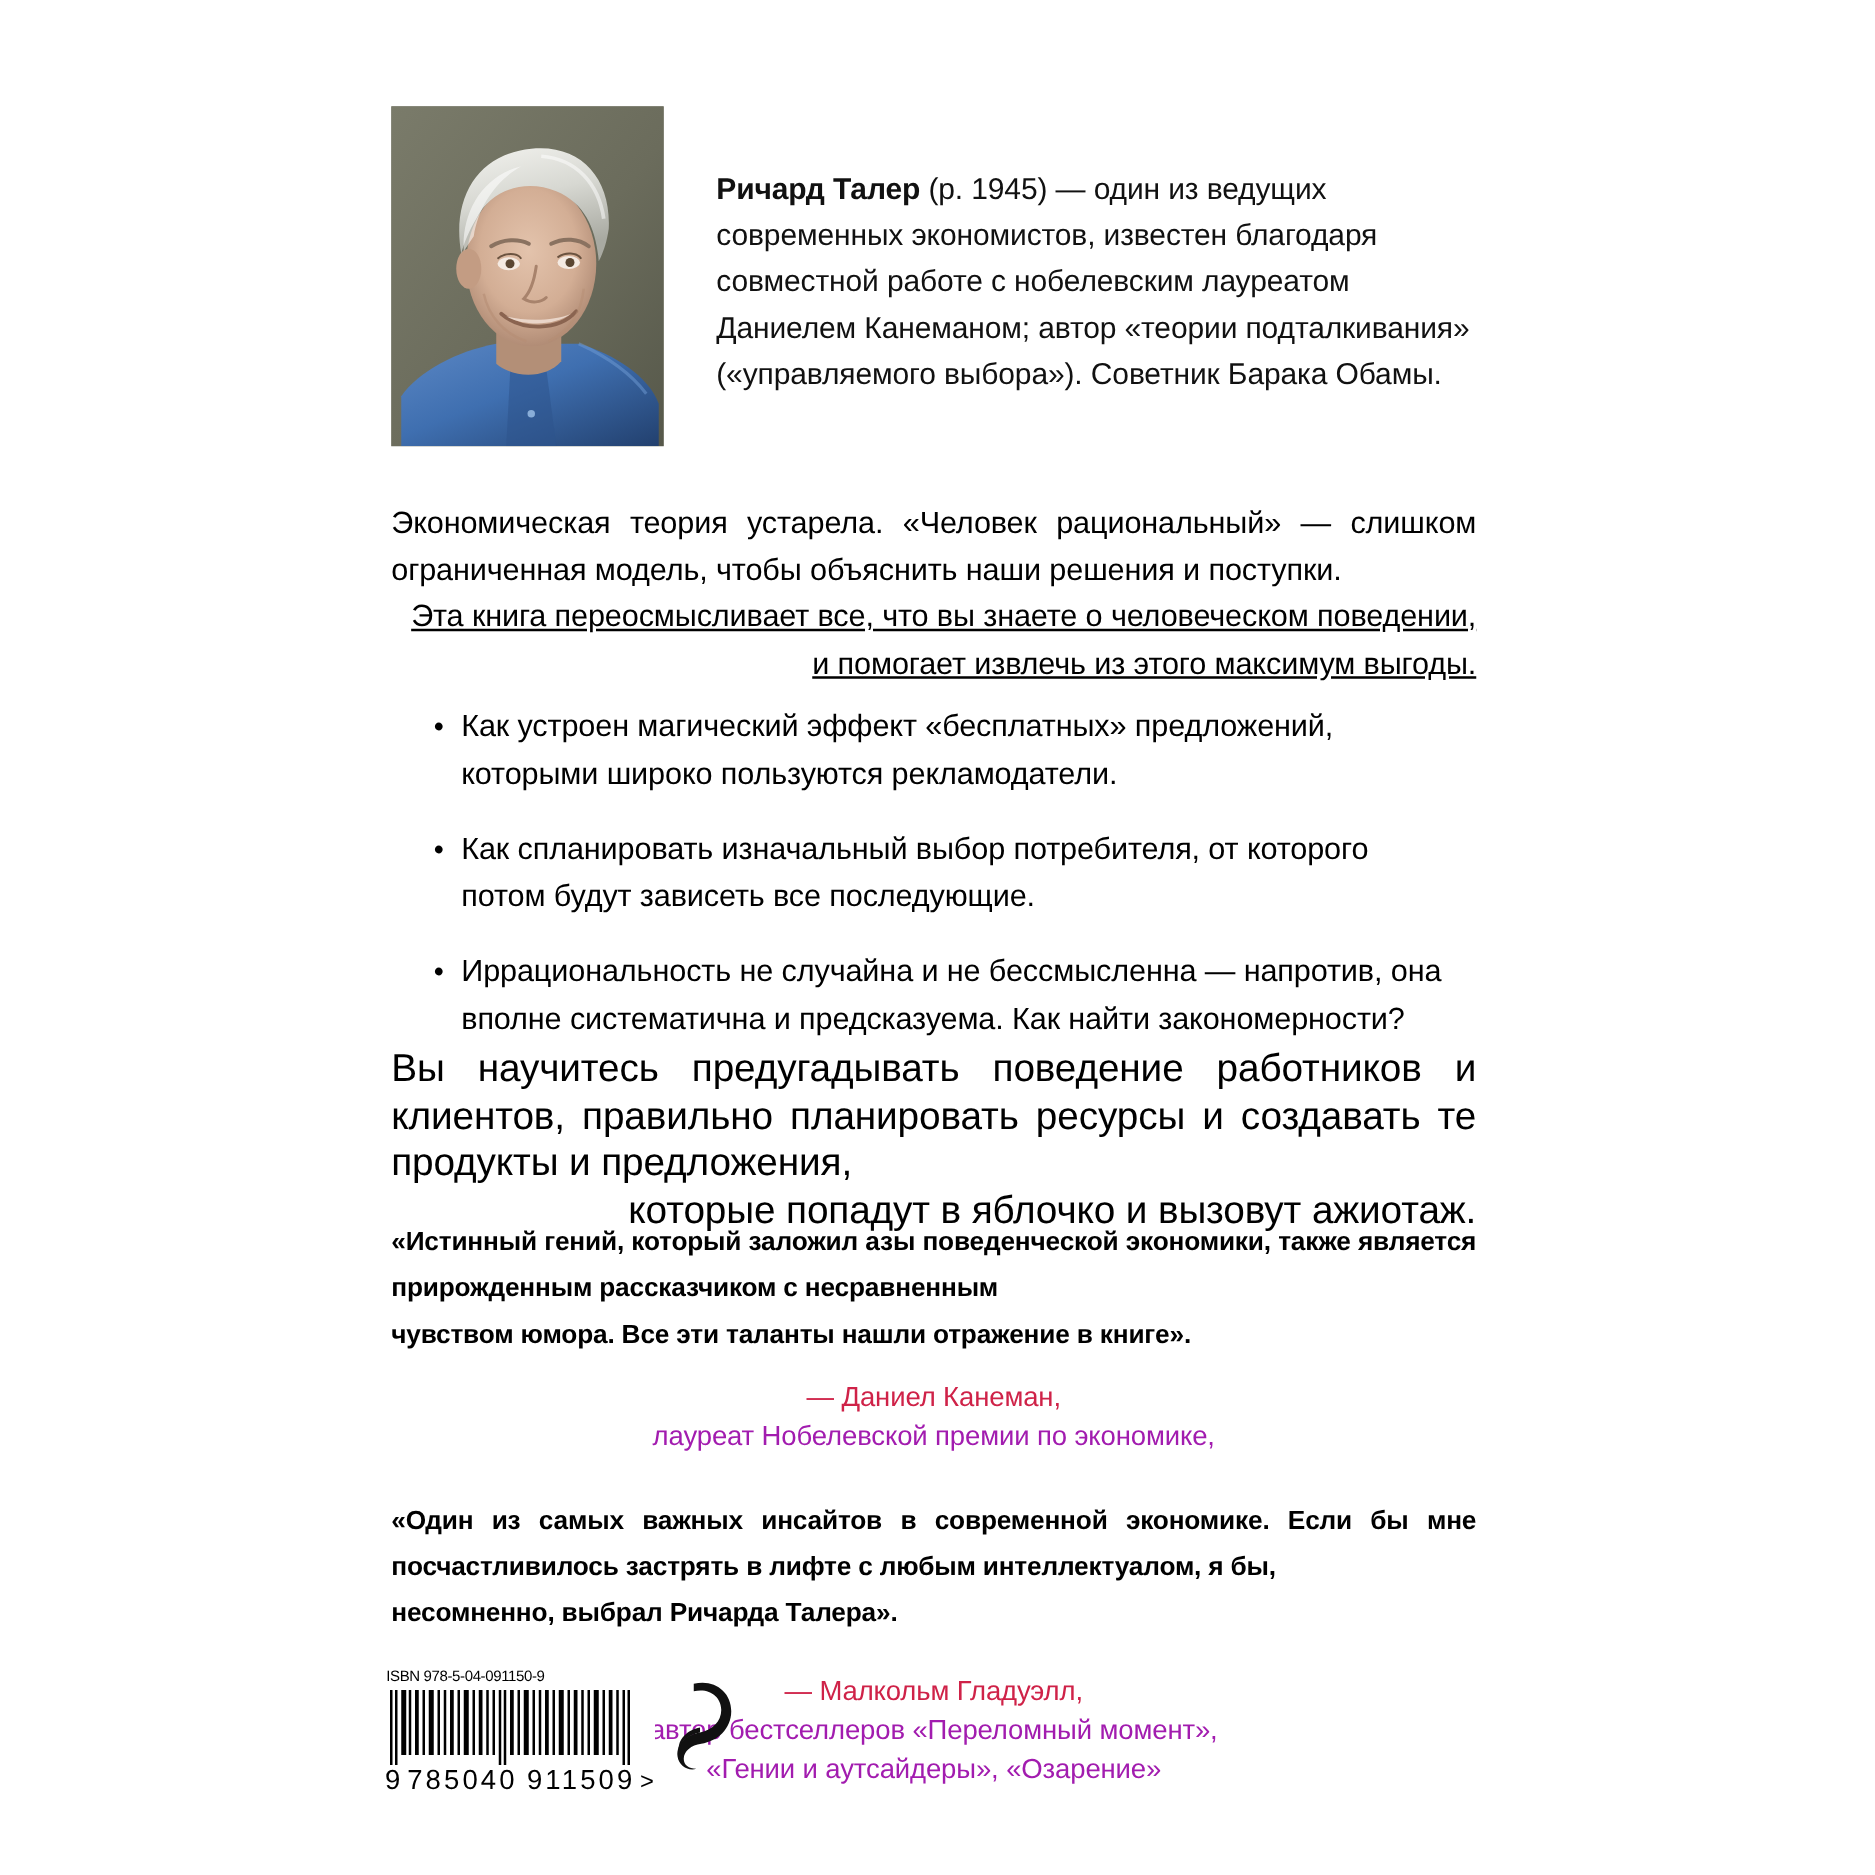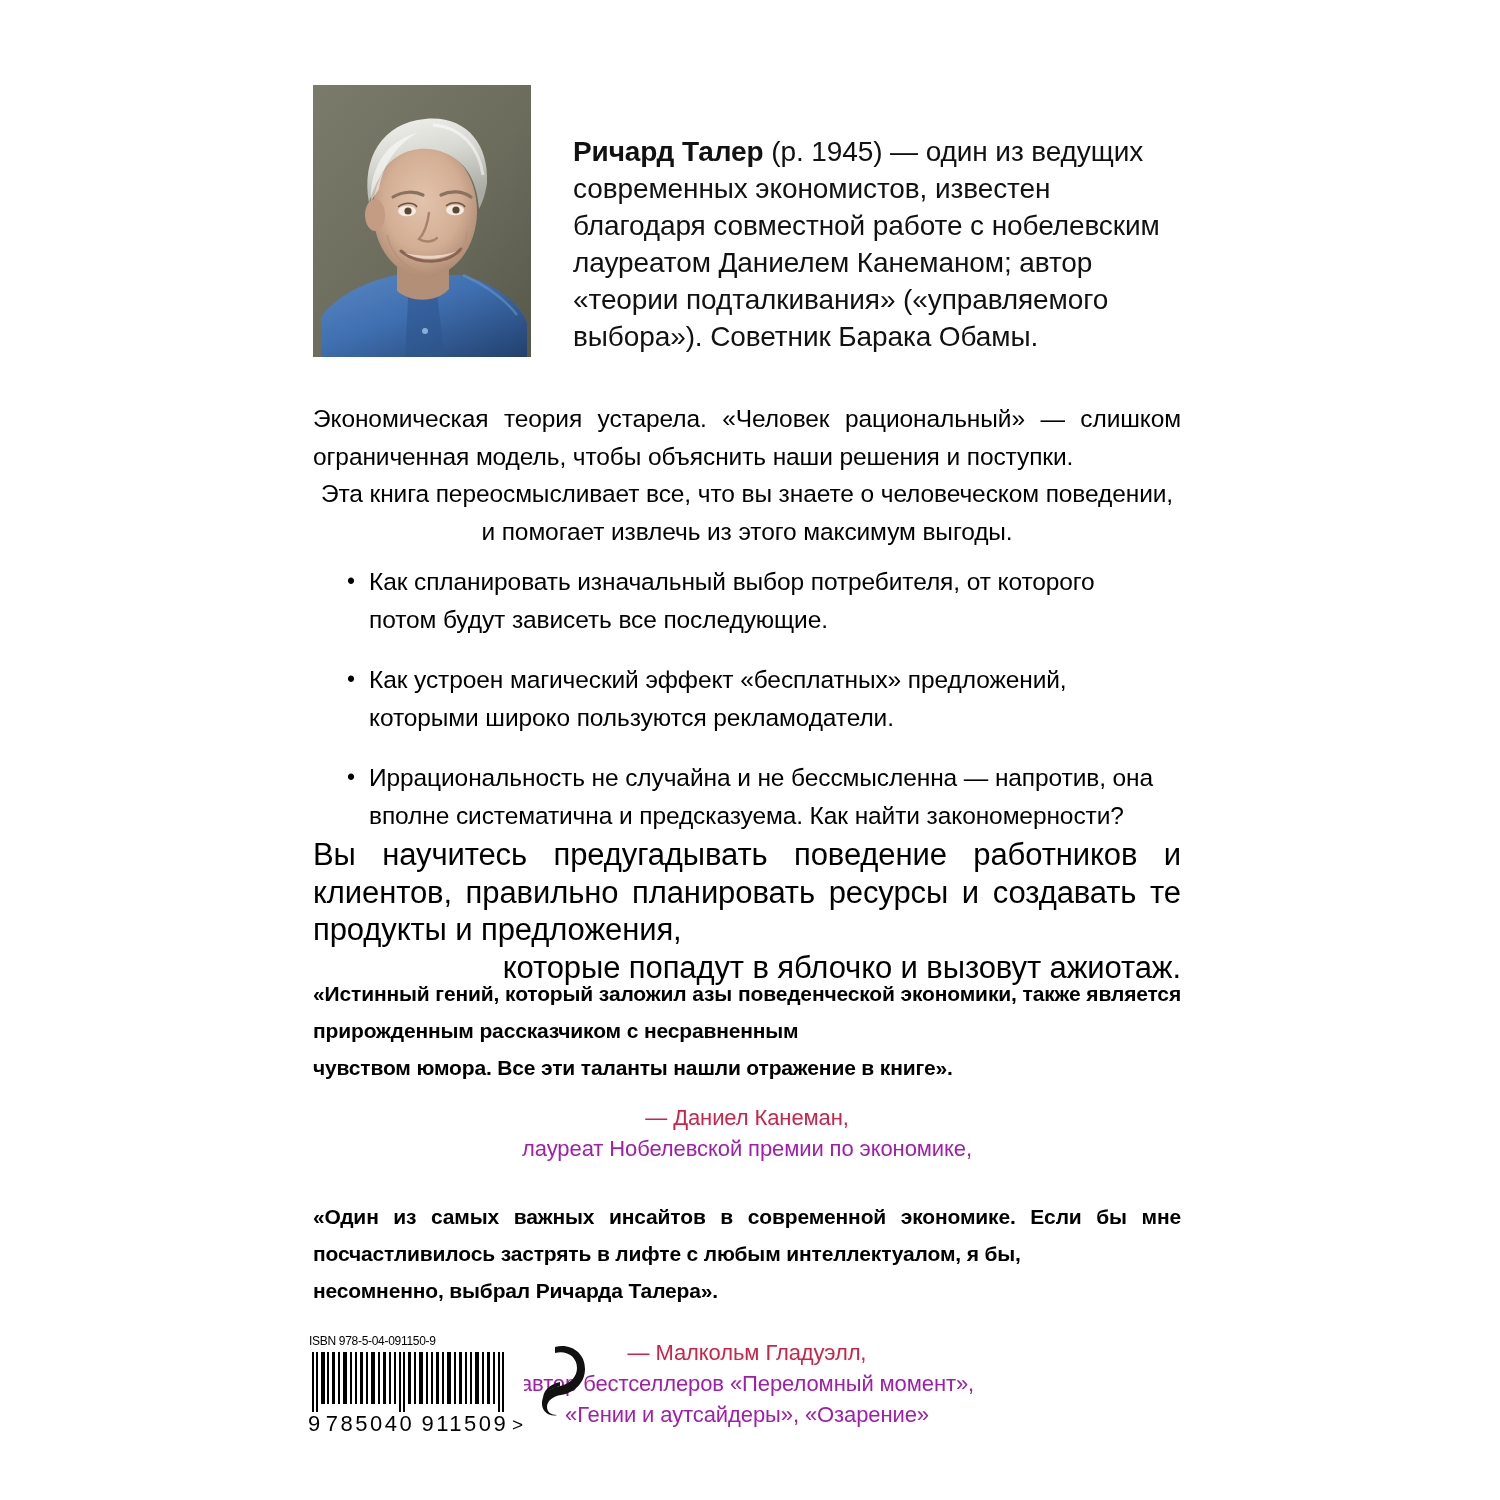--- a/index.html
+++ b/index.html
@@ -41,40 +41,40 @@
     position: relative;
     overflow: hidden;
     background: #6e6f5f;
   }
   .author-photo svg { display: block; width: 100%; height: 100%; }
 
   .author-bio {
     margin-left: 42px;
     flex: 1 1 auto;
     padding-top: 48px;
-    font-size: 28px;
+    font-size: 24px;
     line-height: 37px;
     letter-spacing: -0.1px;
     color: #111111;
   }
   .author-bio b { font-weight: bold; }
 
   
   .intro {
     position: absolute;
     left: 313px;
     top: 400px;
     width: 868px;
     font-size: 24.5px;
     line-height: 37.5px;
     text-align: justify;
     letter-spacing: -0.1px;
   }
   .intro .p1 { margin: 0; }
-  .intro .p2 { margin: 0; text-align: center; }
+  .intro .p2 { margin: 0; text-align: right; text-decoration: underline; }
 
   
   .bullets {
     position: absolute;
     left: 345px;
     top: 563px;
     width: 838px;
     margin: 0;
     padding: 0;
     list-style: none;
@@ -265,26 +265,26 @@
     </div>
   </div>
 
   <div class="intro">
     <p class="p1">Экономическая теория устарела. «Человек рациональный» — слишком ограниченная модель, чтобы объяснить наши решения и поступки.</p>
     <p class="p2">Эта книга переосмысливает все, что вы знаете о человеческом поведении, и помогает извлечь из этого максимум выгоды.</p>
   </div>
 
   <ul class="bullets">
     <li>
+      <span>Как устроен магический эффект «бесплатных» предложений,</span>
+      <span class="last-line">которыми широко пользуются рекламодатели.</span>
+    </li>
+    <li>
       <span>Как спланировать изначальный выбор потребителя, от которого</span>
       <span class="last-line">потом будут зависеть все последующие.</span>
-    </li>
-    <li>
-      <span>Как устроен магический эффект «бесплатных» предложений,</span>
-      <span class="last-line">которыми широко пользуются рекламодатели.</span>
     </li>
     <li>
       <span>Иррациональность не случайна и не бессмысленна — напротив, она</span>
       <span class="last-line">вполне систематична и предсказуема. Как найти закономерности?</span>
     </li>
   </ul>
 
   <p class="learn">
     <span>Вы научитесь предугадывать поведение работников и клиентов, правильно планировать ресурсы и создавать те продукты и предложения,</span>
     <span class="last-line">которые попадут в яблочко и вызовут ажиотаж.</span>

